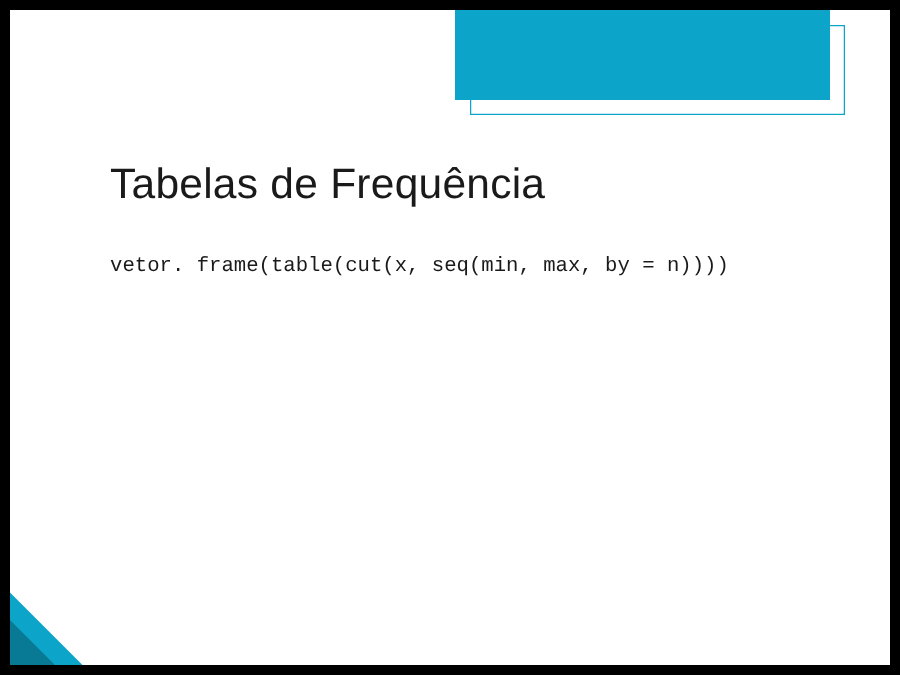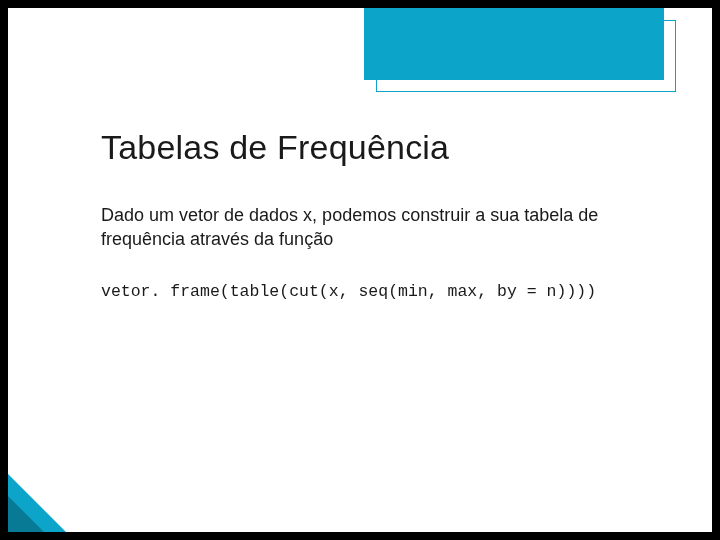--- a/index.html
+++ b/index.html
@@ -32,21 +32,21 @@
     top: 12px;
     right: 36px;
     width: 300px;
     height: 72px;
     border: 1.5px solid #0ca4c9;
     background: transparent;
   }
   .content {
     position: absolute;
     top: 120px;
-    left: 93px;
+    left: 80px;
     right: 70px;
   }
   .title {
     font-size: 34px;
     font-weight: 400;
     color: #1a1a1a;
     margin-bottom: 36px;
     letter-spacing: 0.2px;
   }
   .body-text {
@@ -83,18 +83,17 @@
   }
 </style>
 </head>
 <body>
 
 <div class="slide">
   <div class="accent-block"></div>
   <div class="accent-border"></div>
   <div class="content">
     <h1 class="title">Tabelas de Frequência</h1>
-    <p class="body-text">Dado um vetor de dados x, podemos construir a sua tabela de frequência através da função</p>
     <div class="code">vetor. frame(table(cut(x, seq(min, max, by = n))))</div>
   </div>
   <div class="corner-accent"></div>
   <div class="corner-accent-inner"></div>
 </div>
 
 </body></html>

